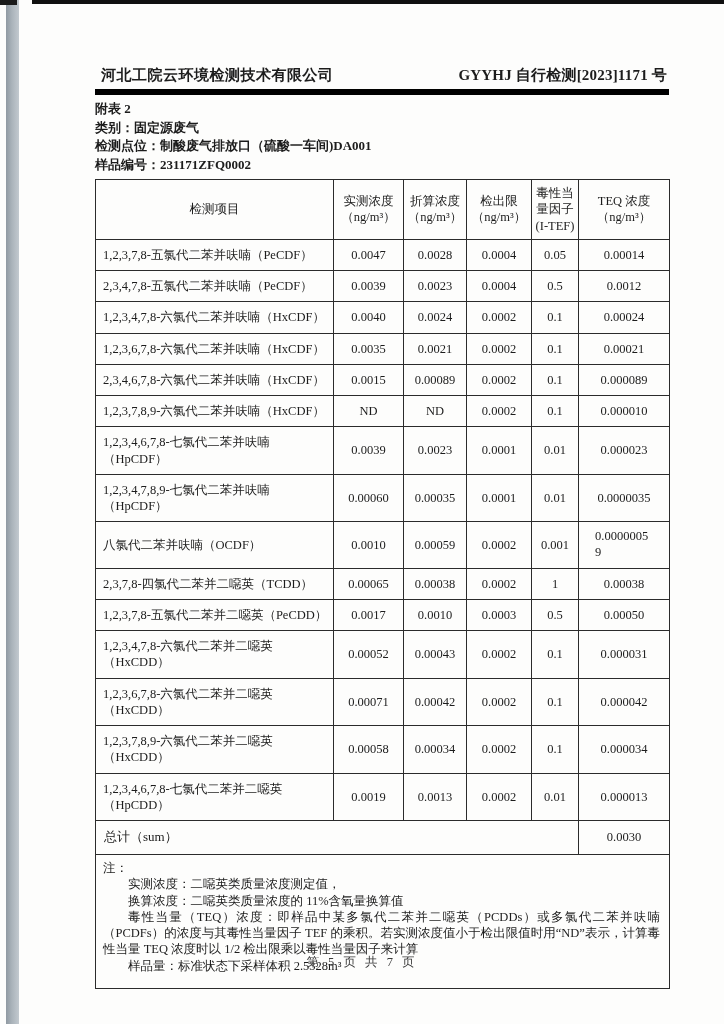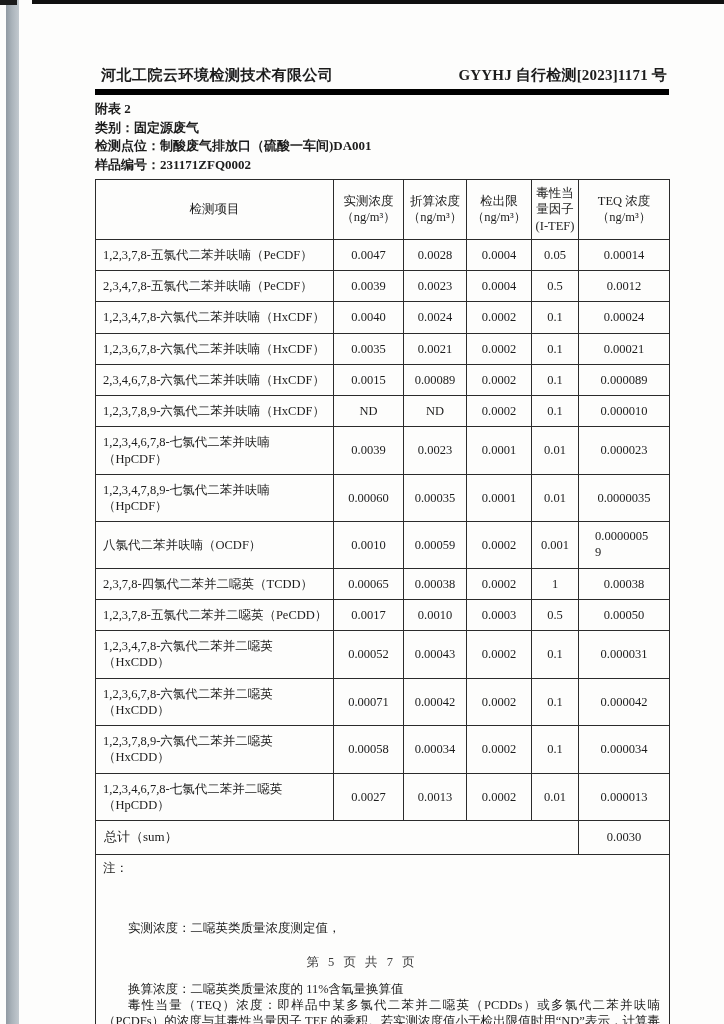--- a/index.html
+++ b/index.html
@@ -65,21 +65,21 @@
   .narrow-wrap {
     display: inline-block; max-width: 58px;
     word-break: break-all; line-height: 1.25; text-align: left;
   }
   tr.sum-row td { height: 34px; }
   tr.sum-row .sum-label { text-align: left; padding-left: 8px; font-size: 13px; }
   tr.sum-row .sum-value { text-align: center; }
 
   
   td.notes-cell { padding: 5px 9px 14px 7px; font-size: 12.5px; line-height: 1.58; }
-  .note-line { padding-left: 2em; margin-top: 44px; }
+  .note-line { padding-left: 2em; }
   .note-para { text-indent: 2em; text-align: justify; }
 
   
   .page-footer {
     position: absolute; left: 0; top: 954px; width: 724px;
     text-align: center; font-size: 12.5px; letter-spacing: 3px; color: #3a3a3a;
   }
 </style>
 </head>
 <body>
@@ -229,21 +229,21 @@
         <tr>
     <td class="c-name">1,2,3,7,8,9-六氯代二苯并二噁英（HxCDD）</td>
     <td class="c-val">0.00058</td>
     <td class="c-val">0.00034</td>
     <td class="c-val">0.0002</td>
     <td class="c-val">0.1</td>
     <td class="c-val">0.000034</td>
   </tr>
         <tr>
     <td class="c-name">1,2,3,4,6,7,8-七氯代二苯并二噁英（HpCDD）</td>
-    <td class="c-val">0.0027</td>
+    <td class="c-val">0.0019</td>
     <td class="c-val">0.0013</td>
     <td class="c-val">0.0002</td>
     <td class="c-val">0.01</td>
     <td class="c-val">0.000013</td>
   </tr>
       </tbody>
     <tbody>
       <tr class="sum-row">
         <td class="sum-label" colspan="5">总计（sum）</td>
         <td class="sum-value">0.0030</td>

